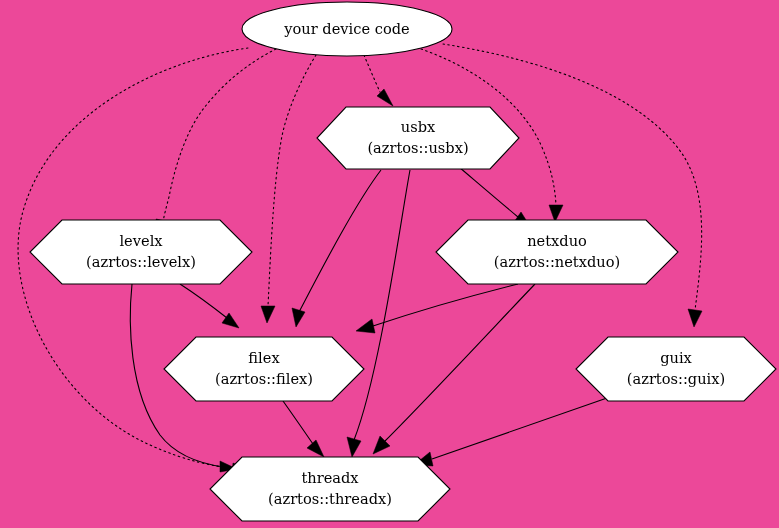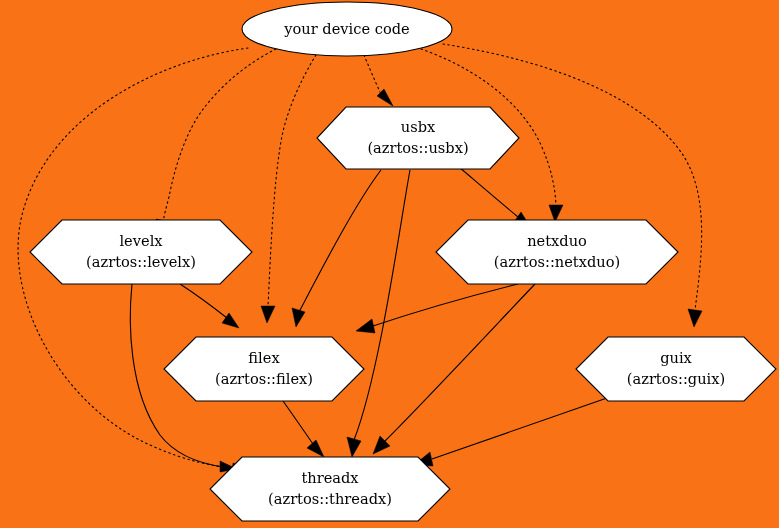--- a/index.html
+++ b/index.html
@@ -8,21 +8,21 @@
     padding: 0;
     background: #ffffff;
   }
   body {
     font-family: "DejaVu Serif", "Liberation Serif", serif;
   }
   #canvas {
     position: relative;
     width: 779px;
     height: 528px;
-    background: #f97316;
+    background: #ec4899;
     overflow: hidden;
   }
   #graph-svg {
     position: absolute;
     left: 0;
     top: 0;
     width: 779px;
     height: 528px;
   }
   .node-shape {

